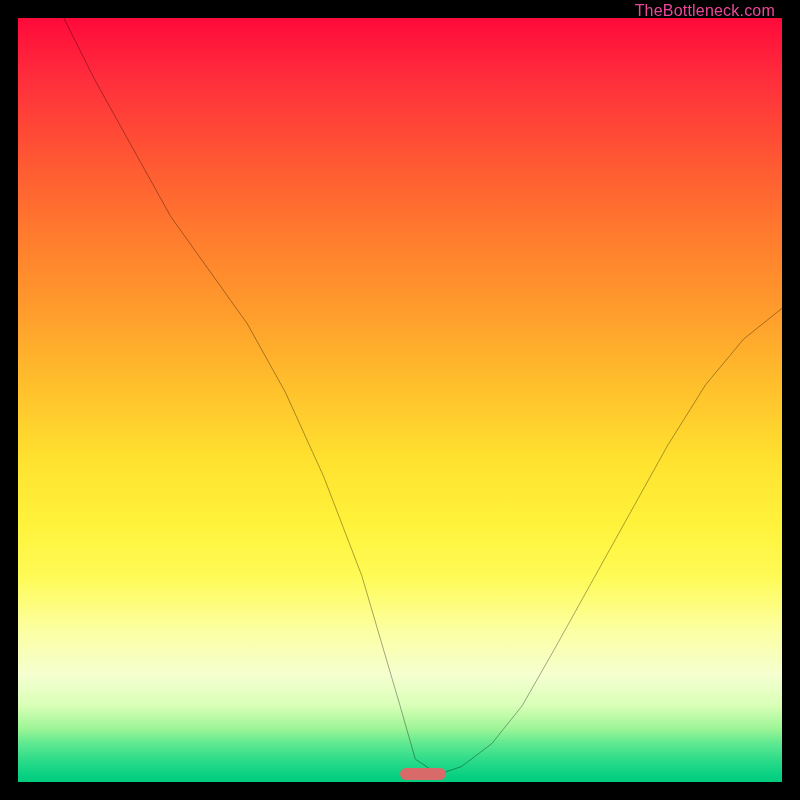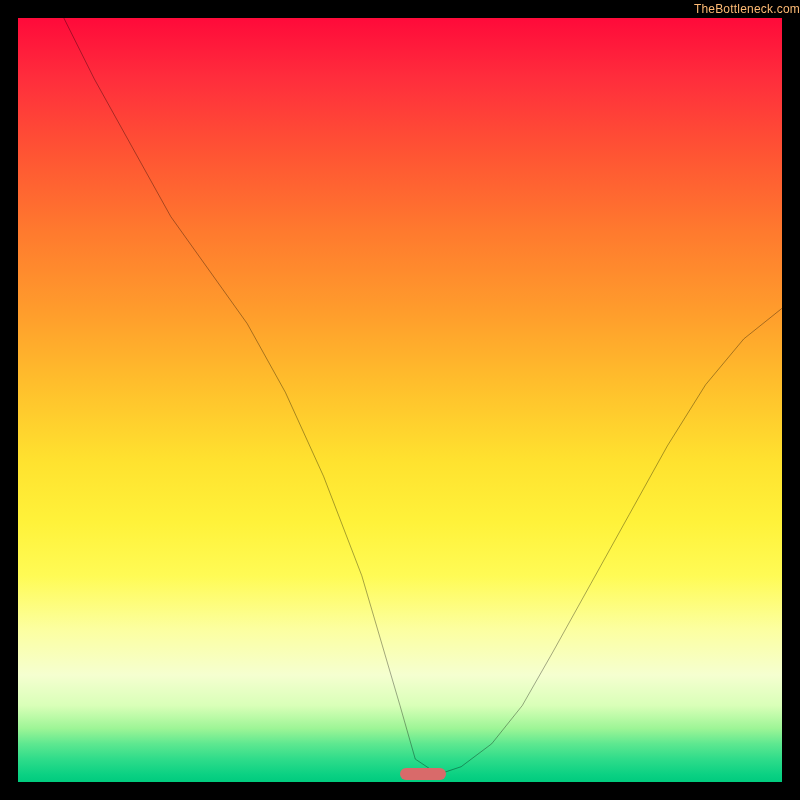--- a/index.html
+++ b/index.html
@@ -59,23 +59,23 @@
     height: 100%;
   }
   .marker {
     position: absolute;
     background: #d96a6a;
     border-radius: 999px;
   }
   .watermark {
     position: absolute;
     top: 2px;
-    right: 0;
-    color: #fdba74;
-    font-size: 12px;
+    right: 25px;
+    color: #ec4899;
+    font-size: 16px;
     font-weight: 500;
     letter-spacing: 0.2px;
   }
 </style>
 </head>
 <body>
 
 <div class="wrap">
 
   <div class="plot">

